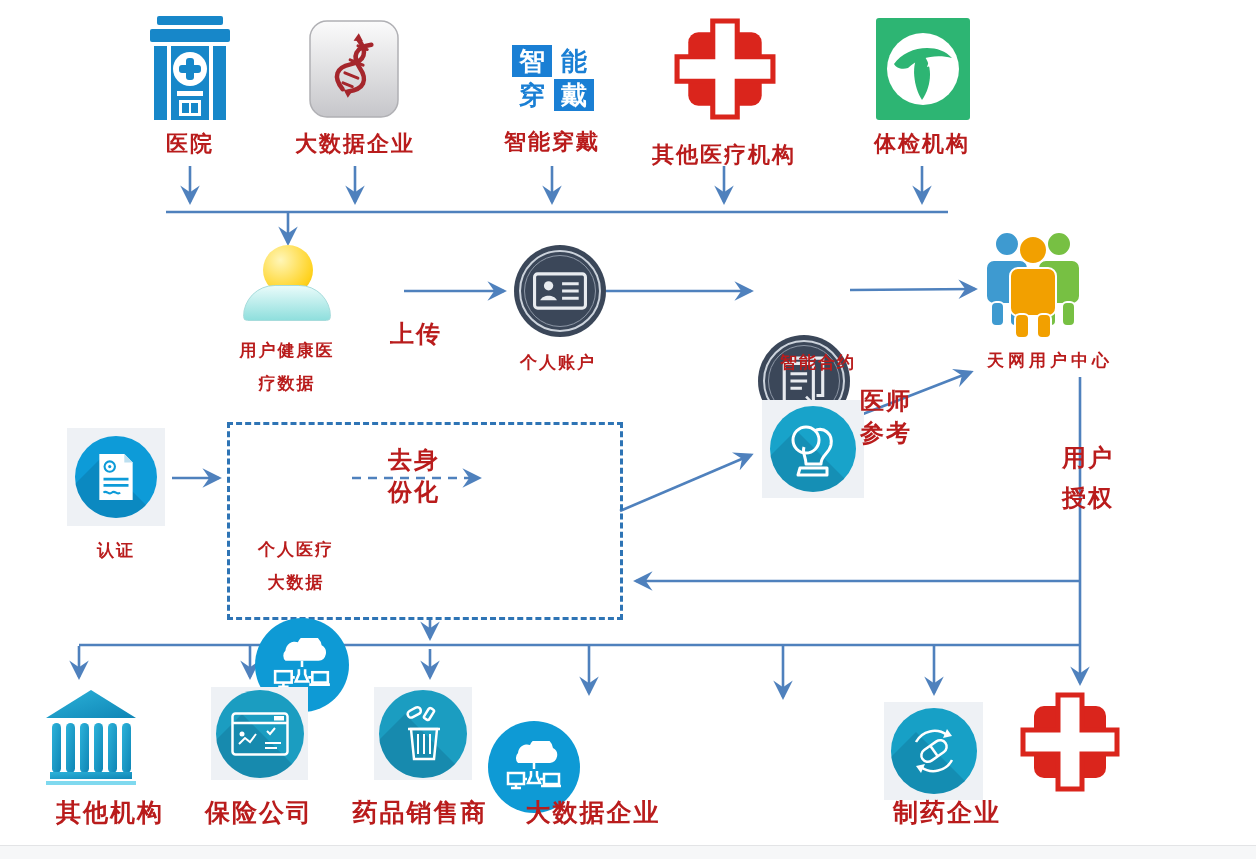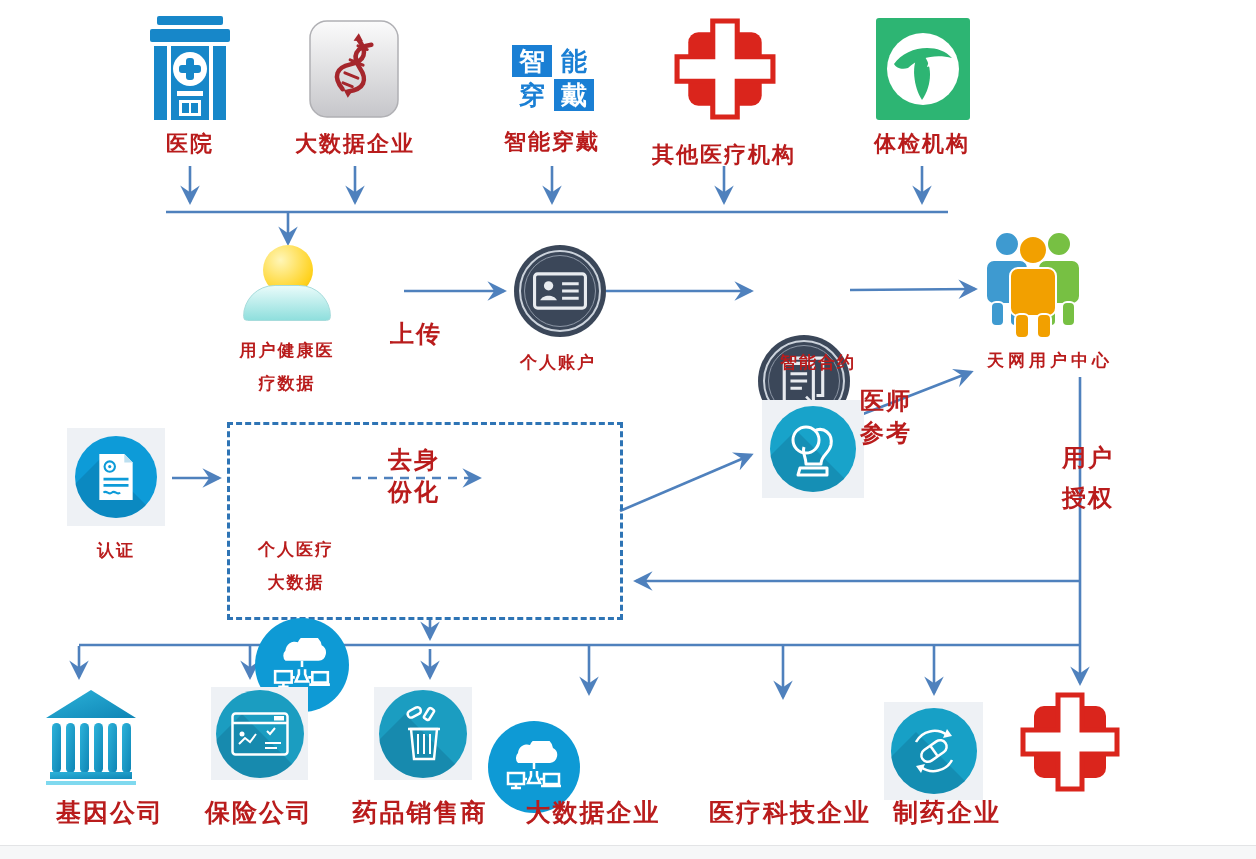--- a/index.html
+++ b/index.html
@@ -339,22 +339,21 @@
     </div>
   </div>
 
   <div class="node" style="left:1018px;top:692px;">
     <svg width="104" height="100" viewBox="0 0 100 100">
       <rect x="14" y="14" width="72" height="72" rx="10" fill="#da251c"></rect>
       <path d="M38,3 h24 v35 h35 v24 h-35 v35 h-24 v-35 h-35 v-24 h35 z" fill="#fff" stroke="#da251c" stroke-width="5"></path>
     </svg>
   </div>
 
-  <div class="lbl lbl-bot" style="left:30px;top:797px;width:160px;">基因公司</div>
+  <div class="lbl lbl-bot" style="left:30px;top:797px;width:160px;">其他机构</div>
   <div class="lbl lbl-bot" style="left:179px;top:797px;width:160px;">保险公司</div>
   <div class="lbl lbl-bot" style="left:330px;top:797px;width:180px;">药品销售商</div>
   <div class="lbl lbl-bot" style="left:503px;top:797px;width:180px;">大数据企业</div>
-  <div class="lbl lbl-bot" style="left:690px;top:797px;width:200px;">医疗科技企业</div>
   <div class="lbl lbl-bot" style="left:867px;top:797px;width:160px;">制药企业</div>
   <div class="lbl lbl-bot" style="left:989px;top:797px;width:160px;margin-top:46px;">医疗机构</div>
 
   <div id="bottom-strip"></div>
 </div>
 
 </body></html>

